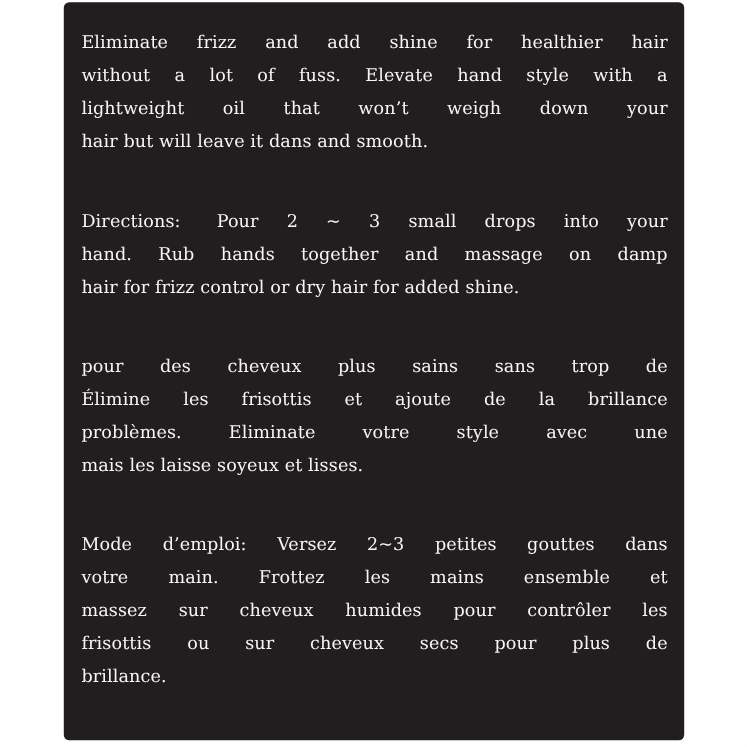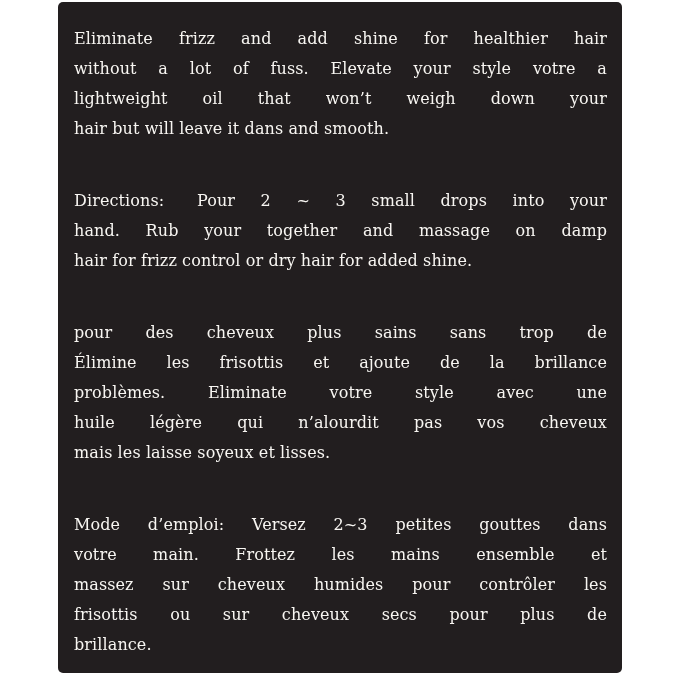--- a/index.html
+++ b/index.html
@@ -42,39 +42,38 @@
   .heading.gap-after { margin-right: 0.45em; }
 </style>
 </head>
 <body>
 
 <div class="canvas">
   <div class="label-panel">
 
     <div class="para">
       <div class="line">Eliminate frizz and add shine for healthier hair</div>
-      <div class="line">without a lot of fuss. Elevate your style votre a</div>
+      <div class="line">without a lot of fuss. Elevate hand style with a</div>
       <div class="line">lightweight oil that won’t weigh down your</div>
       <div class="line last">hair but will leave it dans and smooth.</div>
     </div>
 
     <div class="para">
       <div class="line">
         <span class="heading gap-after">Directions:</span>
         <span>Pour 2 ~ 3 small drops into your</span>
       </div>
-      <div class="line">hand. Rub your together and massage on damp</div>
+      <div class="line">hand. Rub hands together and massage on damp</div>
       <div class="line last">hair for frizz control or dry hair for added shine.</div>
     </div>
 
     <div class="para">
       <div class="line">pour des cheveux plus sains sans trop de</div>
       <div class="line">Élimine les frisottis et ajoute de la brillance</div>
       <div class="line">problèmes. Eliminate votre style avec une</div>
-      <div class="line">huile légère qui n’alourdit pas vos cheveux</div>
       <div class="line last">mais les laisse soyeux et lisses.</div>
     </div>
 
     <div class="para">
       <div class="line">
         <span class="heading">Mode d’emploi:</span>
         <span>Versez 2~3 petites gouttes dans</span>
       </div>
       <div class="line">votre main. Frottez les mains ensemble et</div>
       <div class="line">massez sur cheveux humides pour contrôler les</div>

